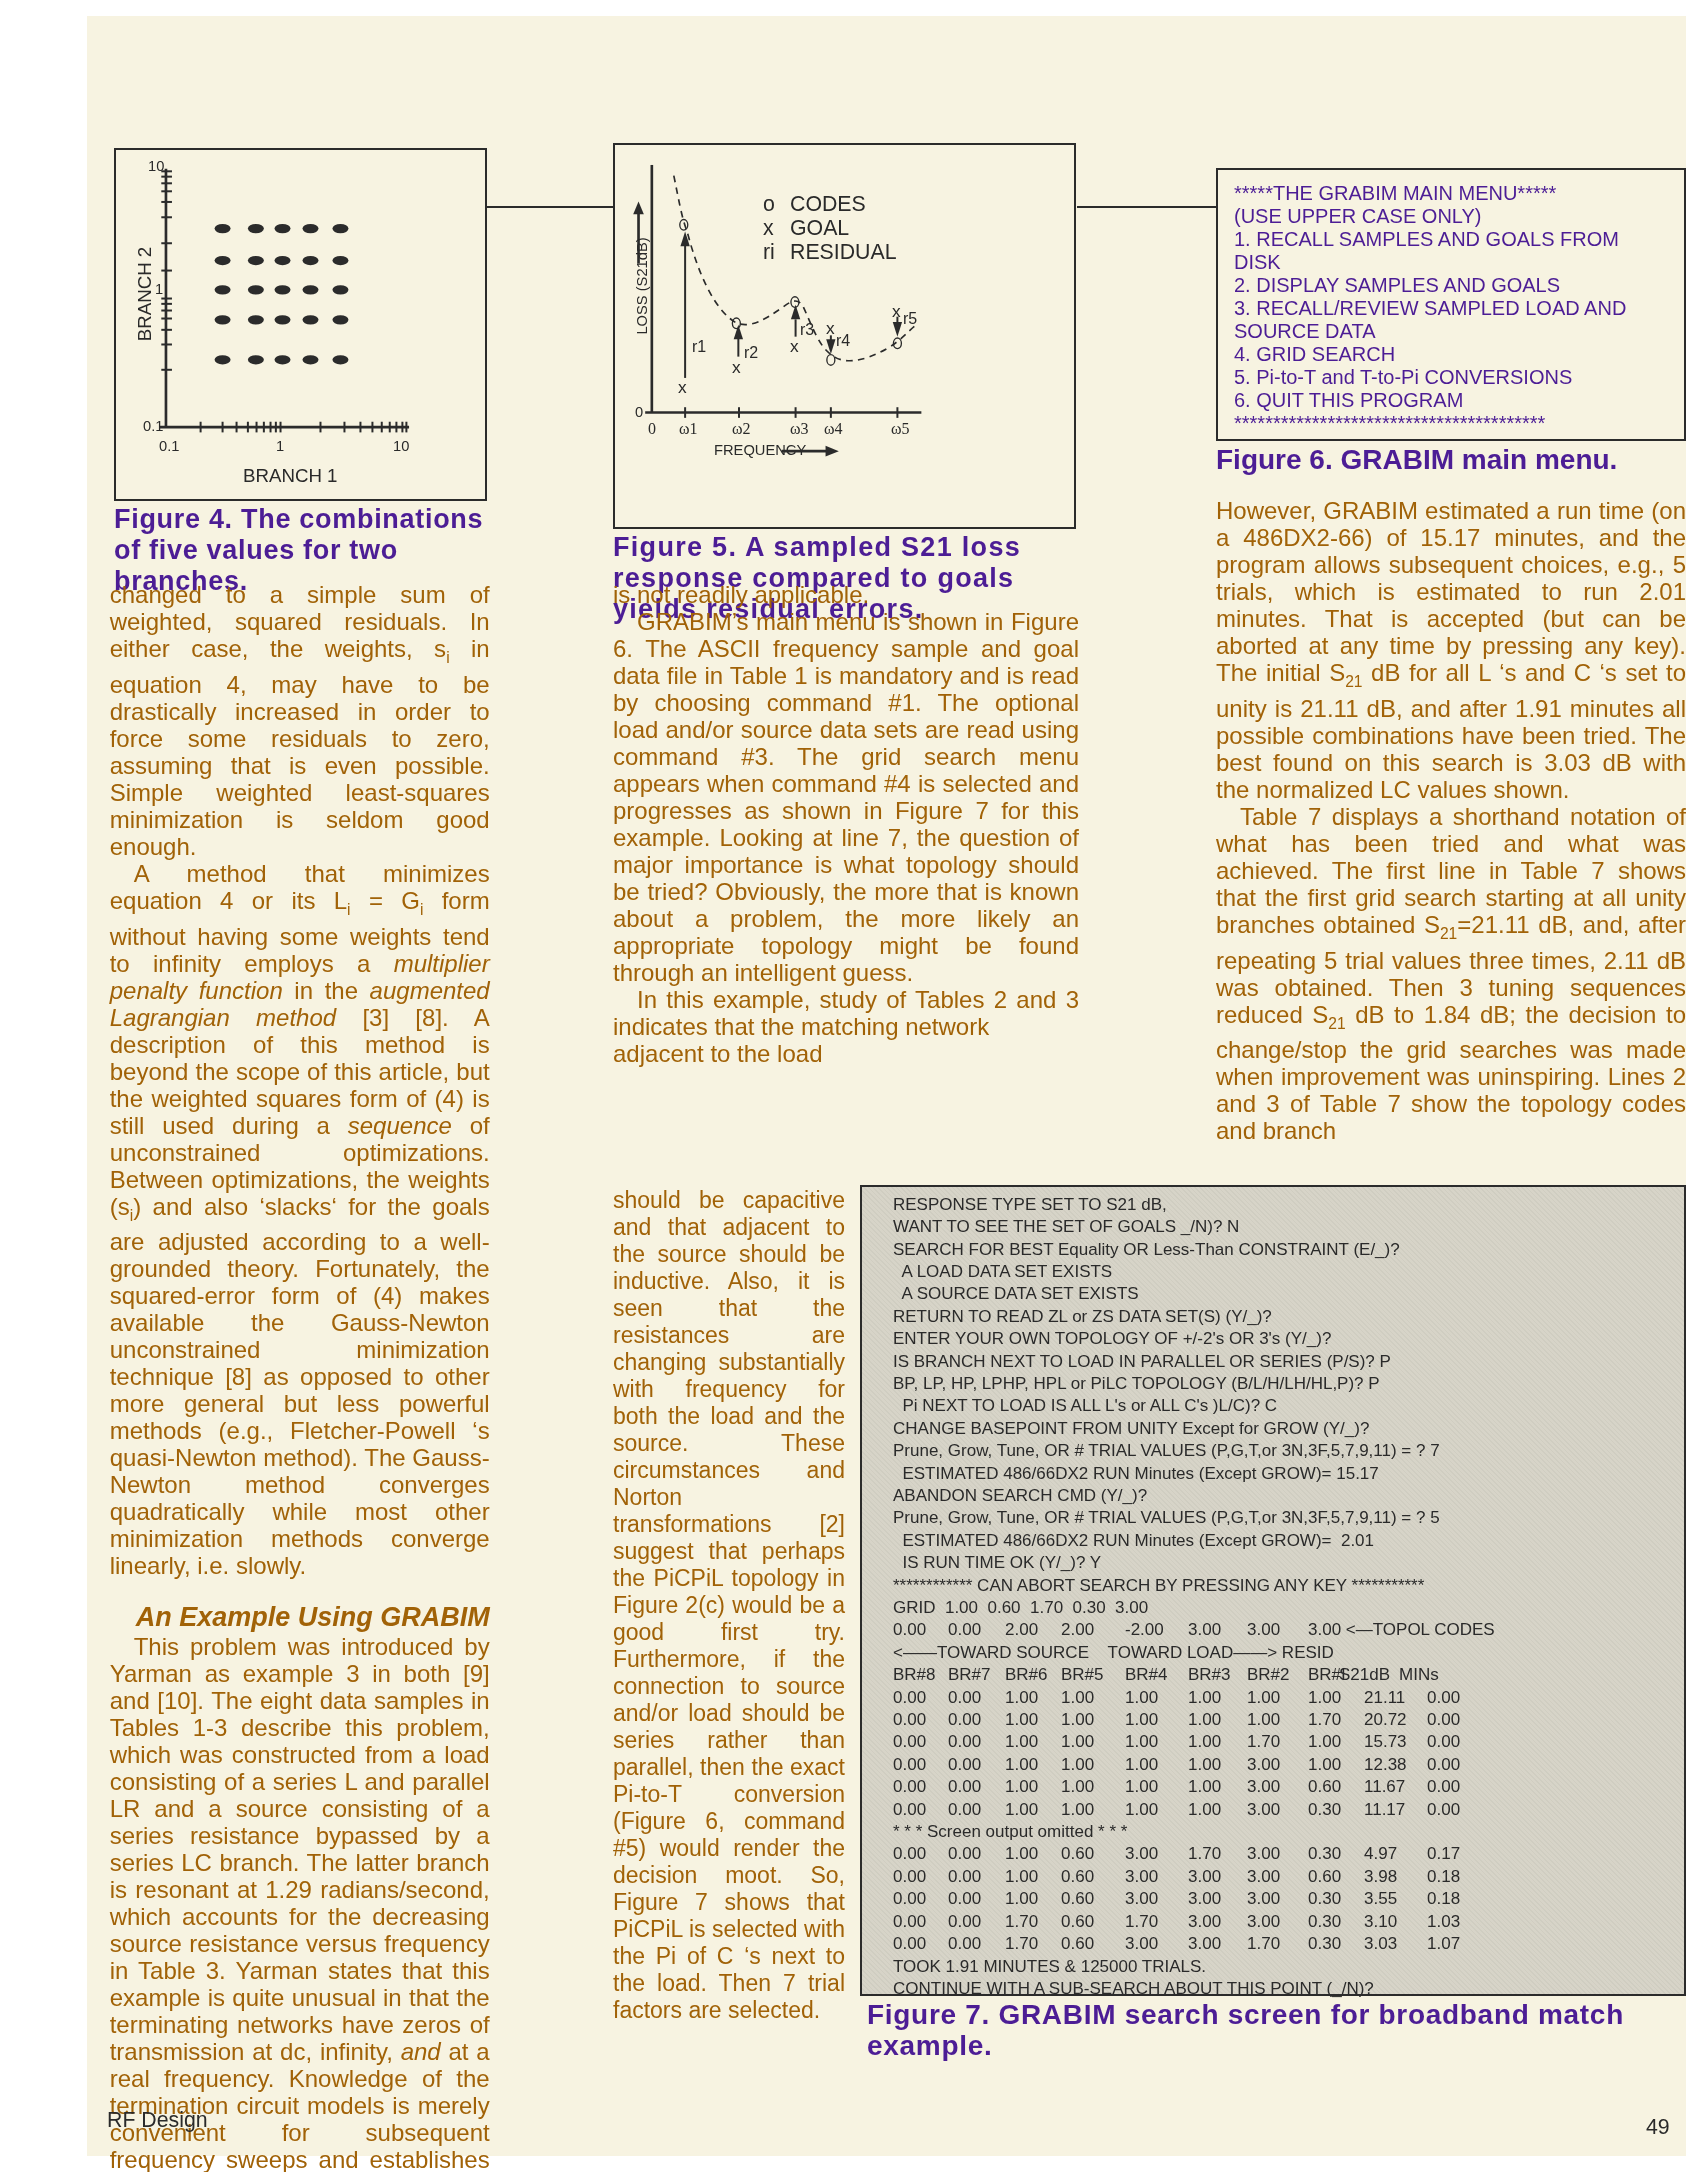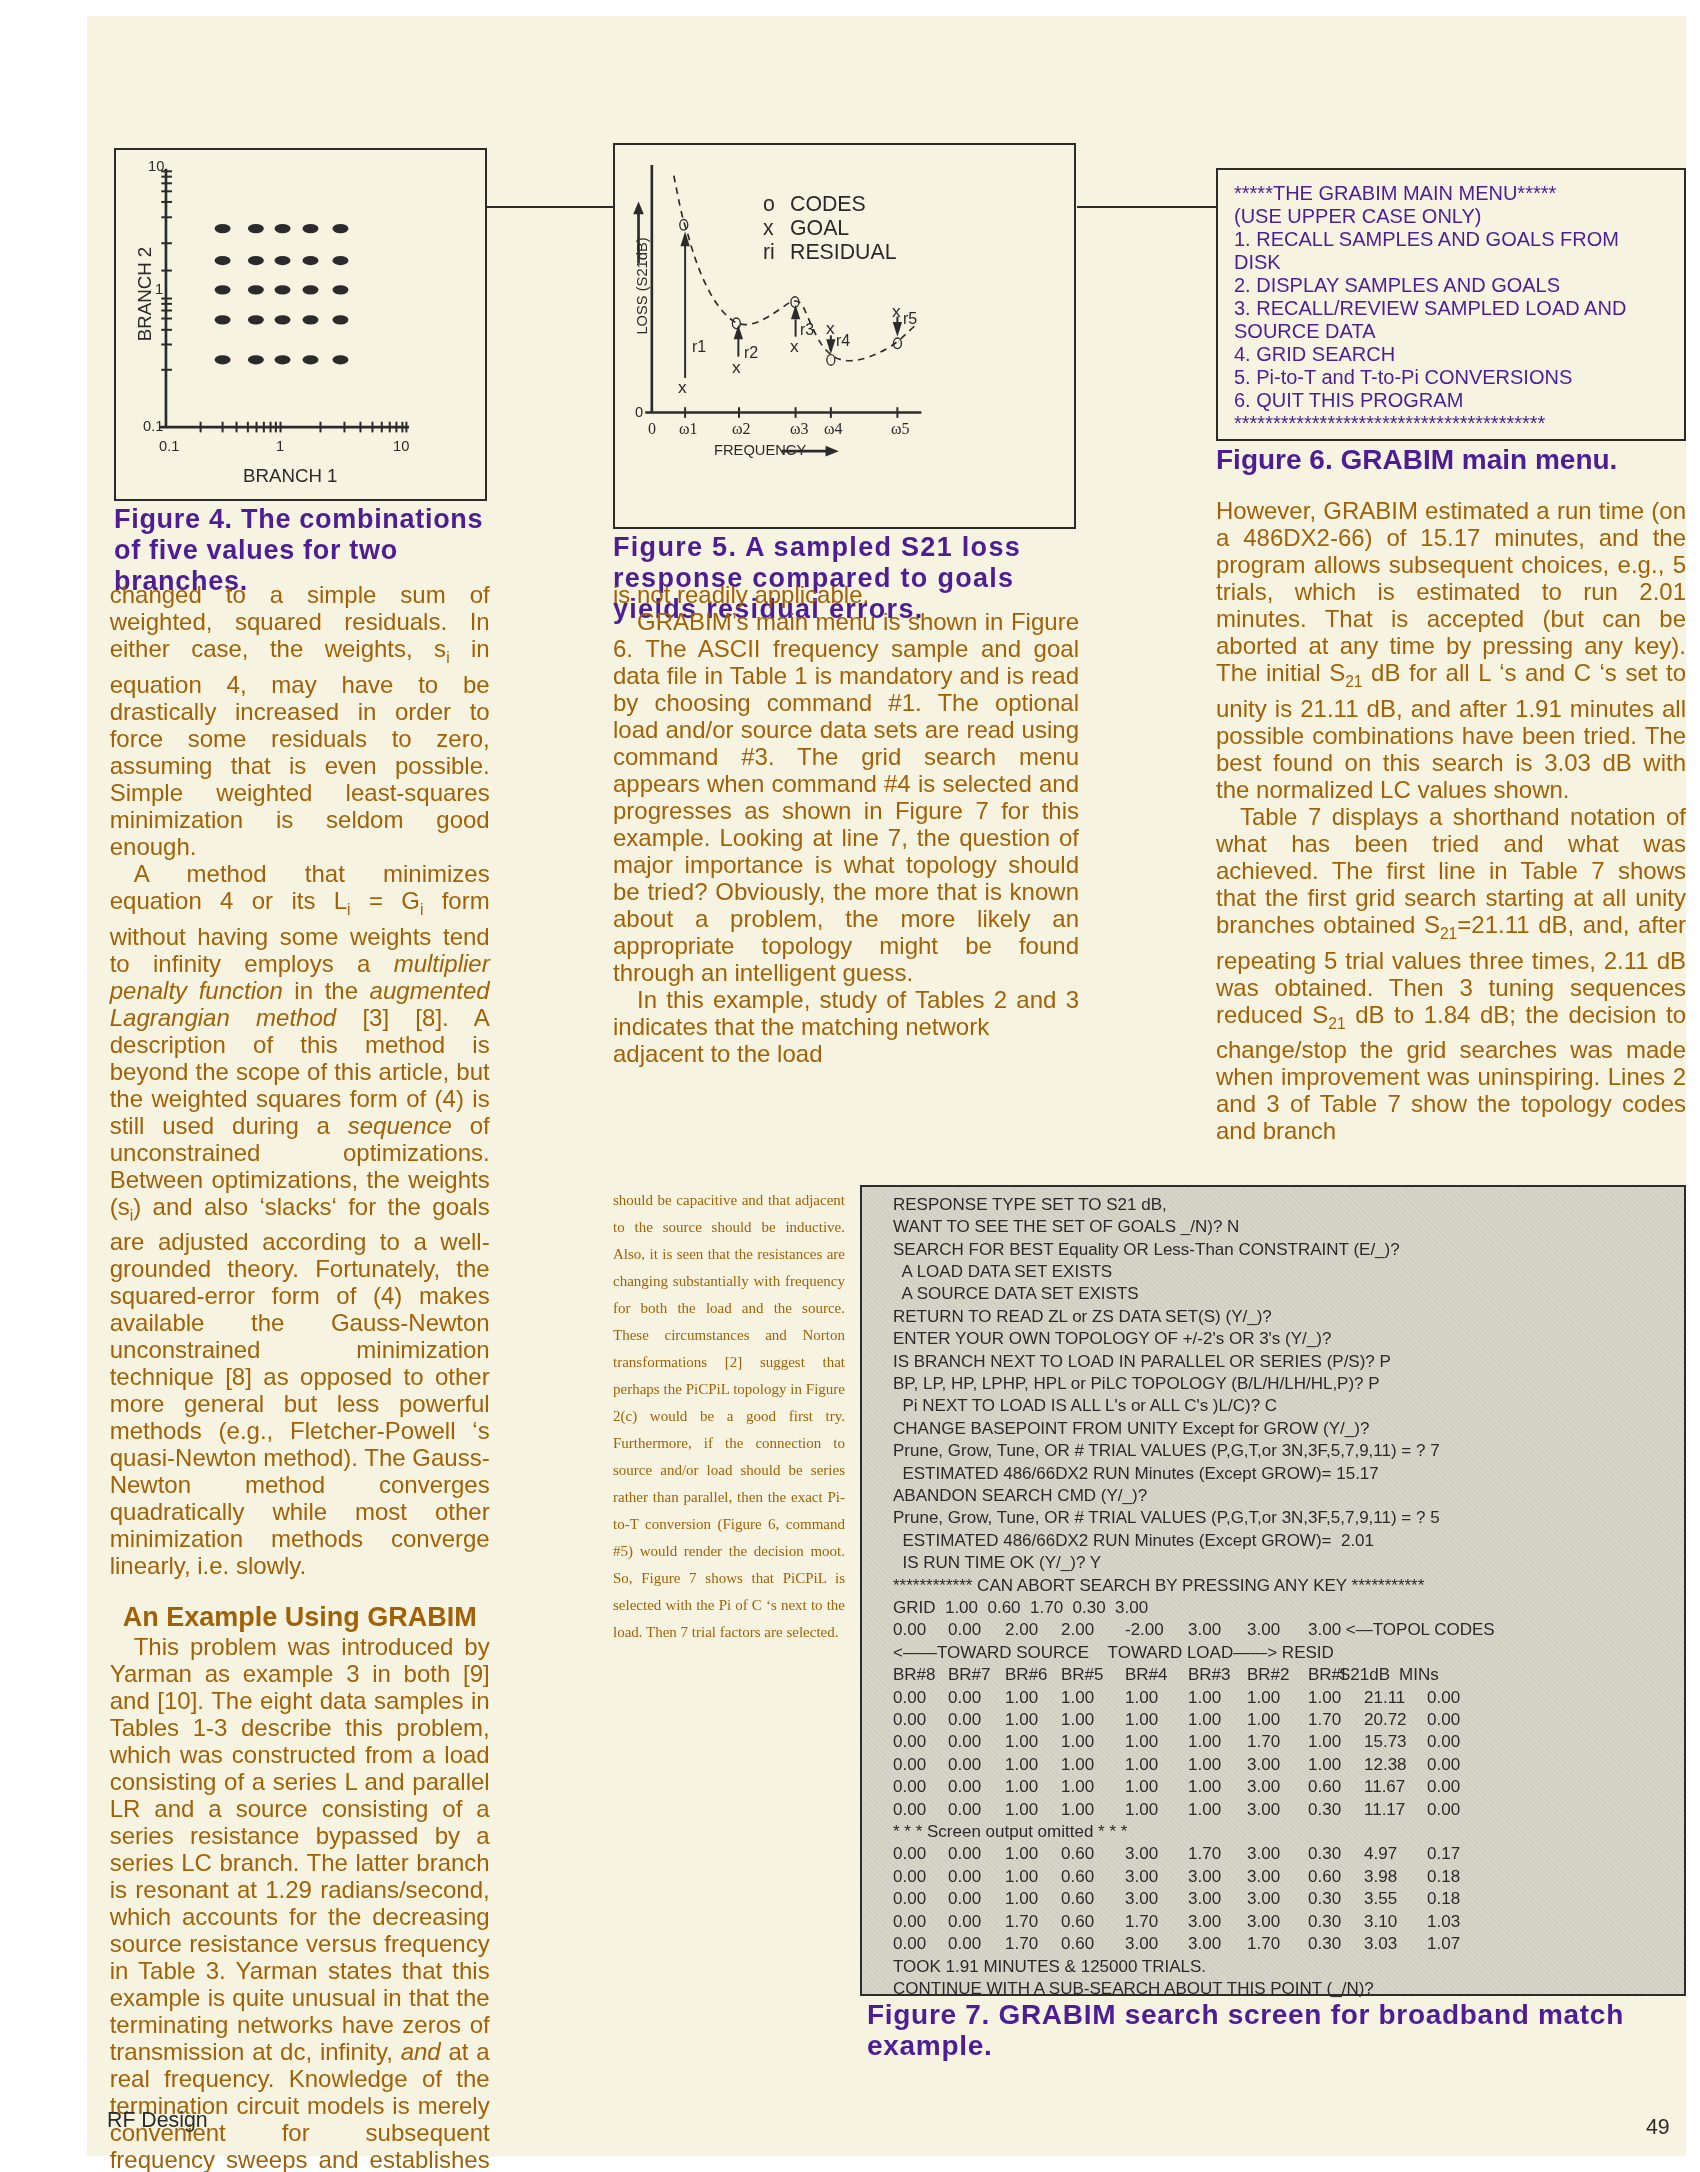--- a/index.html
+++ b/index.html
@@ -200,31 +200,31 @@
       <div>5. Pi-to-T and T-to-Pi CONVERSIONS</div>
       <div>6. QUIT THIS PROGRAM</div>
       <div>****************************************</div>
     </div>
   </div>
   <div class="caption" style="left:1129px;top:428px;width:470px;font-size:28px;letter-spacing:0;">Figure 6. GRABIM main menu.</div>
 
   <div class="col" style="left:22.7px;top:565px;width:380px;">
     <p><span>changed to a simple sum of weighted, squared residuals. In either case, the weights, s</span><sub>i</sub><span> in equation 4, may have to be drastically increased in order to force some residuals to zero, assuming that is even possible. Simple weighted least-squares minimization is seldom good enough.</span></p>
     <p class="indent"><span>A method that minimizes equation 4 or its L</span><sub>i</sub><span> = G</span><sub>i</sub><span> form without having some weights tend to infinity employs a </span><em>multiplier penalty function</em><span> in the </span><em>augmented Lagrangian method</em><span> [3] [8]. A description of this method is beyond the scope of this article, but the weighted squares form of (4) is still used during a </span><em>sequence</em><span> of unconstrained optimizations. Between optimizations, the weights (s</span><sub>i</sub><span>) and also ‘slacks‘ for the goals are adjusted according to a well-grounded theory. Fortunately, the squared-error form of (4) makes available the Gauss-Newton unconstrained minimization technique [8] as opposed to other more general but less powerful methods (e.g., Fletcher-Powell ‘s quasi-Newton method). The Gauss-Newton method converges quadratically while most other minimization methods converge linearly, i.e. slowly.</span></p>
-    <p class="heading" style="margin-top:22.7px;text-align:center;">An Example Using GRABIM</p>
+    <p class="heading" style="margin-top:22.7px;text-align:right;font-style:italic;">An Example Using GRABIM</p>
     <p class="indent"><span>This problem was introduced by Yarman as example 3 in both [9] and [10]. The eight data samples in Tables 1-3 describe this problem, which was constructed from a load consisting of a series L and parallel LR and a source consisting of a series resistance bypassed by a series LC branch. The latter branch is resonant at 1.29 radians/second, which accounts for the decreasing source resistance versus frequency in Table 3. Yarman states that this example is quite unusual in that the terminating networks have zeros of transmission at dc, infinity, </span><em>and</em><span> at a real frequency. Knowledge of the termination circuit models is merely convenient for subsequent frequency sweeps and establishes that analytic matching theory</span></p>
   </div>
 
   <div class="col" style="left:526px;top:565px;width:466px;">
     <p>is not readily applicable.</p>
     <p class="indent">GRABIM’s main menu is shown in Figure 6. The ASCII frequency sample and goal data file in Table 1 is mandatory and is read by choosing command #1. The optional load and/or source data sets are read using command #3. The grid search menu appears when command #4 is selected and progresses as shown in Figure 7 for this example. Looking at line 7, the question of major importance is what topology should be tried? Obviously, the more that is known about a problem, the more likely an appropriate topology might be found through an intelligent guess.</p>
     <p class="indent">In this example, study of Tables 2 and 3 indicates that the matching network</p>
     <p>adjacent to the load</p>
   </div>
-  <div class="col" style="left:526px;top:1171px;width:232px;font-family:Liberation Serif, serif;font-size:15px;line-height:27px;">
+  <div class="col" style="left:526px;top:1171px;width:232px;font-family:Liberation Sans, sans-serif;font-size:23px;line-height:27px;">
     <p>should be capacitive and that adjacent to the source should be inductive. Also, it is seen that the resistances are changing substantially with frequency for both the load and the source. These circumstances and Norton transformations [2] suggest that perhaps the PiCPiL topology in Figure 2(c) would be a good first try. Furthermore, if the connection to source and/or load should be series rather than parallel, then the exact Pi-to-T conversion (Figure 6, command #5) would render the decision moot. So, Figure 7 shows that PiCPiL is selected with the Pi of C ‘s next to the load. Then 7 trial factors are selected.</p>
   </div>
 
   <div class="col" style="left:1129px;top:481px;width:470px;">
     <p><span>However, GRABIM estimated a run time (on a 486DX2-66) of 15.17 minutes, and the program allows subsequent choices, e.g., 5 trials, which is estimated to run 2.01 minutes. That is accepted (but can be aborted at any time by pressing any key). The initial S</span><sub>21</sub><span> dB for all L ‘s and C ‘s set to unity is 21.11 dB, and after 1.91 minutes all possible combinations have been tried. The best found on this search is 3.03 dB with the normalized LC values shown.</span></p>
     <p class="indent"><span>Table 7 displays a shorthand notation of what has been tried and what was achieved. The first line in Table 7 shows that the first grid search starting at all unity branches obtained S</span><sub>21</sub><span>=21.11 dB, and, after repeating 5 trial values three times, 2.11 dB was obtained. Then 3 tuning sequences reduced S</span><sub>21</sub><span> dB to 1.84 dB; the decision to change/stop the grid searches was made when improvement was uninspiring. Lines 2 and 3 of Table 7 show the topology codes and branch</span></p>
   </div>
 
   <div class="screen" style="left:773px;top:1169px;width:826px;height:811px;padding:6.7px 0 0 31px;">
     <div>

